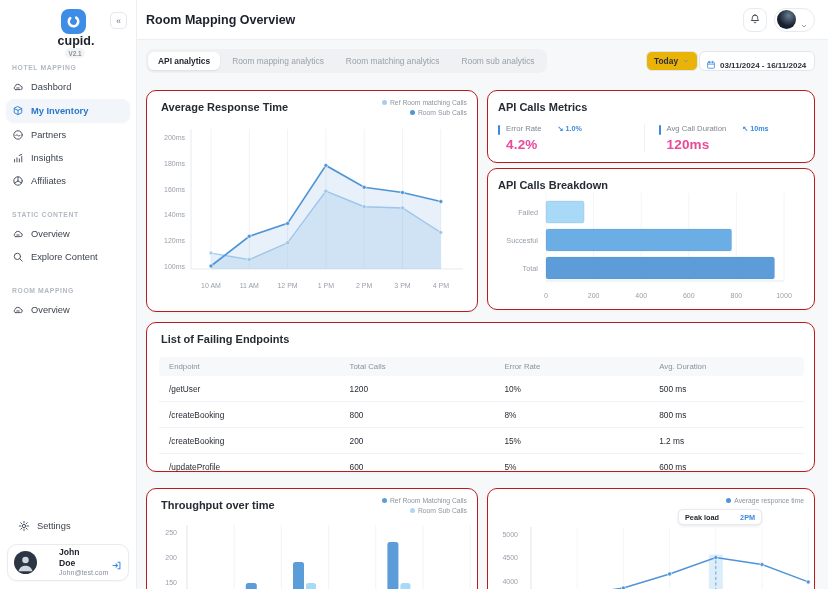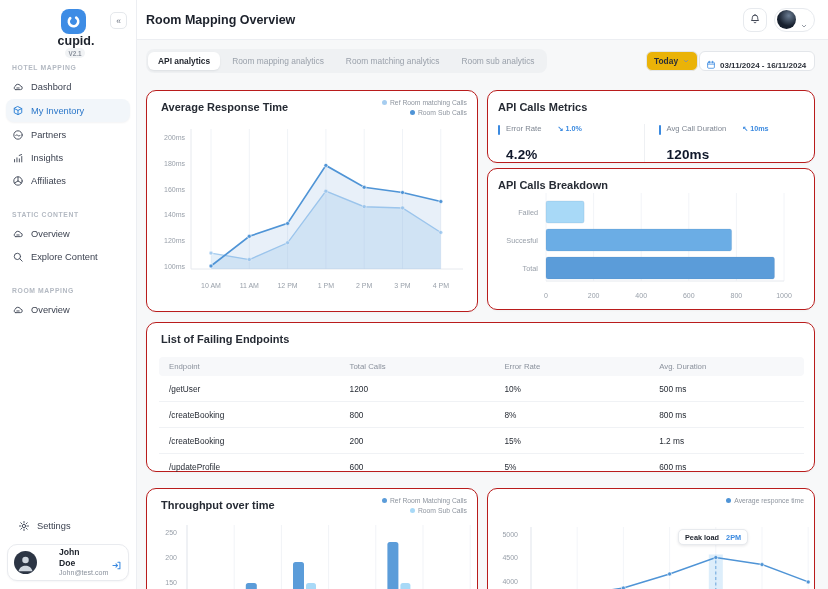--- a/index.html
+++ b/index.html
@@ -11,21 +11,21 @@
   .sb-header { position:relative; height:44px; padding:9px 0 0 10px; display:flex; align-items:center;flex-direction:column; }
   .logo-mark { width:25px; height:25px; border-radius:8px; background:#3d8ce5; display:flex; align-items:center; justify-content:center; flex:0 0 auto; }
   .logo-text { font-size:12.5px; font-weight:700; color:#1c212b; margin-left:6px; }
   .version-badge { font-size:6.3px; color:#8a919c; background:#f1f3f5; border-radius:6px; padding:1.5px 4px; margin-left:4px; font-weight:600; }
   .collapse-btn { position:absolute; right:9px; top:12px; width:17px; height:17px; border:1px solid #e5e8ec; border-radius:5px; background:#fff; color:#6b7280; font-size:8.5px; display:flex; align-items:center; justify-content:center; cursor:pointer; }
   .nav-section-label { font-size:6.8px; letter-spacing:.6px; color:#b3b9c2; font-weight:600; padding:0 0 0 12px; margin-top:20px; margin-bottom:5px; }
   .nav-section-label:first-child { margin-top:24px; }
   .nav-item { display:flex; align-items:center; gap:7px; height:21px; margin:2px 6px; padding:0 6px; border-radius:8px; font-size:9.3px; color:#3c4250; cursor:pointer; }
   .nav-item .nicon { width:12px; height:12px; color:#4a5160; display:flex; flex:0 0 auto; }
   .nav-item .nicon svg { width:12px; height:12px; }
-  .nav-item.active { background:#f2f6fa; color:#2b77c9; font-weight:400; box-shadow:0 1px 2px rgba(16,24,40,.05); height:23px; }
+  .nav-item.active { background:#f2f6fa; color:#2b77c9; font-weight:700; box-shadow:0 1px 2px rgba(16,24,40,.05); height:23px; }
   .nav-item.active .nicon { color:#2e82d6; }
   .settings-item { position:absolute; left:6px; bottom:51px; width:125px; }
   .user-card { position:absolute; left:7px; bottom:8px; width:122px; height:37px; border:1px solid #e9ebef; border-radius:10px; background:#fff; display:flex; align-items:center; gap:22px; padding:0 6px; box-shadow:0 1px 2px rgba(16,24,40,.04); cursor:pointer; }
   .user-avatar { width:23px; height:23px; border-radius:50%; background:#2c3544; flex:0 0 auto; overflow:hidden; }
   .user-meta { line-height:1.25; flex:1; min-width:0; }
   .user-name { font-size:8.6px; font-weight:700; color:#20252e; }
   .user-email { font-size:7.1px; color:#8a919c; }
   .logout-icon { color:#3b8ae0; width:11px; height:11px; flex:0 0 auto; cursor:pointer; }
 
   
@@ -60,31 +60,31 @@
 
   .legend { position:absolute; right:10px; top:8px; display:flex; flex-direction:column; align-items:flex-end; gap:2.5px; font-size:6.8px; color:#8e959f; }
   .legend-row { display:flex; align-items:center; gap:3px; }
   .dot { width:5px; height:5px; border-radius:50%; background:#999; flex:0 0 auto; }
 
   .metrics-row { position:absolute; left:10px; right:10px; top:33px; display:flex; }
   .metric { flex:1; position:relative; padding-left:8px; }
   .metric-accent { position:absolute; left:0; top:1px; width:2px; height:10px; background:#3b8ae0; border-radius:1px; }
   .metric-top { display:flex; align-items:center; font-size:7.7px; color:#7e8692; }
   .metric-delta { color:#3b8ae0; margin-left:16px; font-weight:700; font-size:7.2px; }
-  .metric-value { font-size:13.5px; font-weight:700; color:#0f172a; margin-top:14px; letter-spacing:.2px; }
+  .metric-value { font-size:13.5px; font-weight:700; color:#ec4899; margin-top:4px; letter-spacing:.2px; }
   .metric-divider { width:1px; background:#eef0f3; margin-right:14px; }
 
   .fail-table { position:absolute; left:12px; right:12px; top:34px; border-collapse:collapse; width:645px; font-size:8.3px; table-layout:fixed; }
   .fail-table th { background:#f7f8fa; color:#8a919c; font-weight:500; text-align:left; padding:5px 0 5px 10px; font-size:7.8px; }
   .fail-table th:first-child { border-radius:4px 0 0 4px; }
   .fail-table th:last-child { border-radius:0 4px 4px 0; }
   .fail-table td { padding:7.5px 0 7.5px 10px; color:#262b34; border-bottom:1px solid #f0f2f5; font-weight:500; }
   .fail-table tr:last-child td { border-bottom:none; }
 
-  .peak-chip { position:absolute; left:190px; top:40px; background:#fff; border:1px solid #e7eaee; border-radius:5px; padding:2.5px 6px; font-size:7.3px; font-weight:700; color:#1d222c; box-shadow:0 1px 3px rgba(16,24,40,.10); display:flex; gap:7px; z-index:2;align-items:flex-end; }
+  .peak-chip { position:absolute; left:190px; top:20px; background:#fff; border:1px solid #e7eaee; border-radius:5px; padding:2.5px 6px; font-size:7.3px; font-weight:700; color:#1d222c; box-shadow:0 1px 3px rgba(16,24,40,.10); display:flex; gap:21px; z-index:2;align-items:flex-end; }
   .peak-time { color:#3b8ae0; }
 </style>
 </head>
 <body>
 
 <aside class="sidebar">
   <div class="sb-header">
     <div class="logo-mark">
       <svg viewBox="0 0 16 16" width="17" height="17" fill="none" stroke="#fff" stroke-width="2.5" stroke-linecap="round">
         <circle cx="8" cy="8" r="4.4" stroke-dasharray="21 7" transform="rotate(-55 8 8)"></circle>

